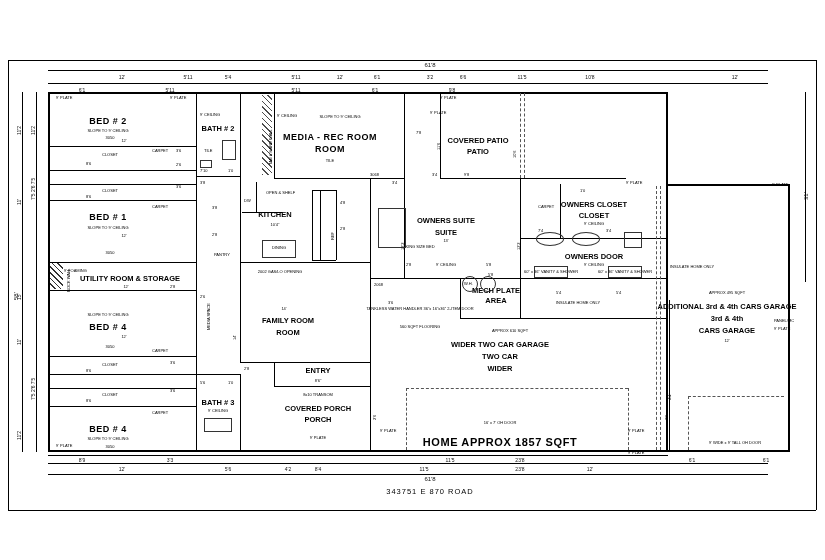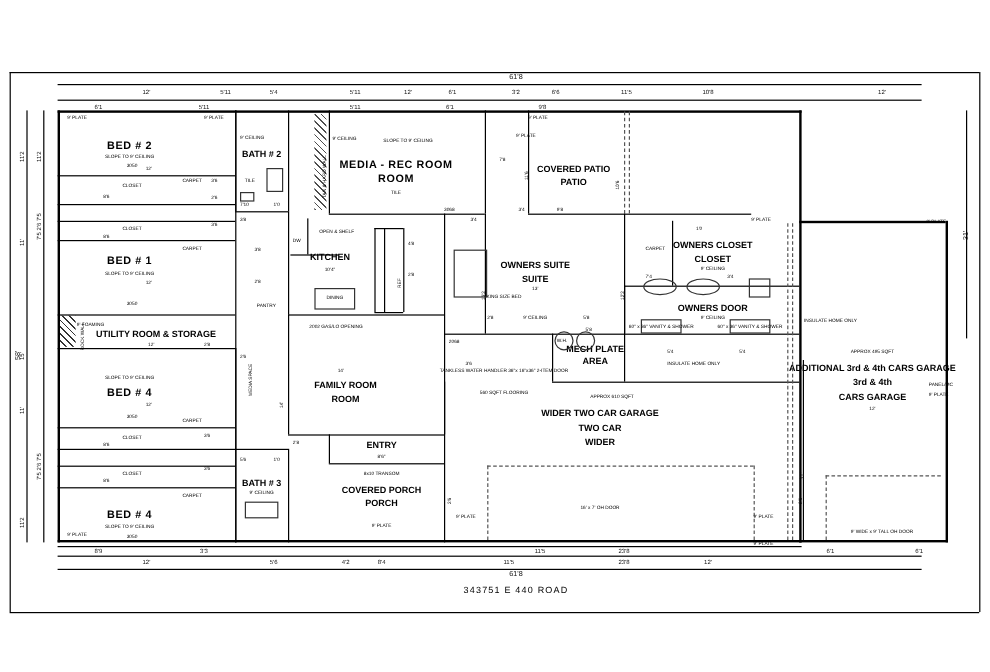--- a/index.html
+++ b/index.html
@@ -68,21 +68,21 @@
 
   <div class="txt dim ctr" style="left:122px;top:466px;">12'</div>
   <div class="txt dim ctr" style="left:228px;top:466px;">5'6</div>
   <div class="txt dim ctr" style="left:288px;top:466px;">4'2</div>
   <div class="txt dim ctr" style="left:318px;top:466px;">8'4</div>
   <div class="txt dim ctr" style="left:424px;top:466px;">11'5</div>
   <div class="txt dim ctr" style="left:520px;top:466px;">23'8</div>
   <div class="txt dim ctr" style="left:590px;top:466px;">12'</div>
 
   <div class="txt dim7 ctr" style="left:430px;top:476px;">61'8</div>
-  <div class="txt addr ctr" style="left:430px;top:487px;">343751 E 440 ROAD</div>
+  <div class="txt addr ctr" style="left:430px;top:487px;">343751 E 870 ROAD</div>
 
   <div class="ln v" style="left:22px;top:92px;height:360px;"></div>
   <div class="ln v" style="left:36px;top:92px;height:360px;"></div>
   <div class="txt dim rot" style="left:16px;top:135px;transform:rotate(-90deg);transform-origin:left top;">11'2</div>
   <div class="txt dim rot" style="left:30px;top:135px;transform:rotate(-90deg);transform-origin:left top;">11'2</div>
   <div class="txt dim rot" style="left:30px;top:200px;transform:rotate(-90deg);transform-origin:left top;">7'5 2'6 7'5</div>
   <div class="txt dim rot" style="left:16px;top:205px;transform:rotate(-90deg);transform-origin:left top;">11'</div>
   <div class="txt dim rot" style="left:16px;top:300px;transform:rotate(-90deg);transform-origin:left top;">15'</div>
   <div class="txt dim rot" style="left:16px;top:345px;transform:rotate(-90deg);transform-origin:left top;">11'</div>
   <div class="txt dim rot" style="left:30px;top:400px;transform:rotate(-90deg);transform-origin:left top;">7'5 2'6 7'5</div>
@@ -308,20 +308,21 @@
   <div class="txt xs ctr" style="left:510px;top:328px;">APPROX 610 SQFT</div>
   <div class="txt xs ctr" style="left:420px;top:324px;">560 SQFT FLOORING</div>
   <div class="dash-h" style="left:406px;top:388px;width:222px;"></div>
   <div class="dash-v" style="left:406px;top:388px;height:62px;"></div>
   <div class="dash-v" style="left:628px;top:388px;height:62px;"></div>
   <div class="txt xs ctr" style="left:500px;top:420px;">16' x 7' OH DOOR</div>
   <div class="txt xs" style="left:380px;top:428px;">9' PLATE</div>
   <div class="txt xs" style="left:628px;top:428px;">9' PLATE</div>
   <div class="txt xs" style="left:628px;top:450px;">9' PLATE</div>
   <div class="txt xs rot" style="left:372px;top:420px;transform:rotate(-90deg);transform-origin:left top;">2'6</div>
+  <div class="txt title ctr" style="left:500px;top:436px;">HOME APPROX 1857 SQFT</div>
 
   <div class="txt rm2 ctr" style="left:727px;top:302px;">ADDITIONAL 3rd &amp; 4th CARS GARAGE</div>
   <div class="txt rm2 ctr" style="left:727px;top:314px;">3rd &amp; 4th</div>
   <div class="txt rm2 ctr" style="left:727px;top:326px;">CARS GARAGE</div>
   <div class="txt xs ctr" style="left:727px;top:290px;">APPROX 495 SQFT</div>
   <div class="txt xs ctr" style="left:727px;top:338px;">12'</div>
   <div class="dash-h" style="left:688px;top:396px;width:96px;"></div>
   <div class="dash-v" style="left:688px;top:396px;height:54px;"></div>
   <div class="txt xs ctr" style="left:735px;top:440px;">9' WIDE x 9' TALL OH DOOR</div>
   <div class="txt xs" style="left:670px;top:264px;">INSULATE HOME ONLY</div>

